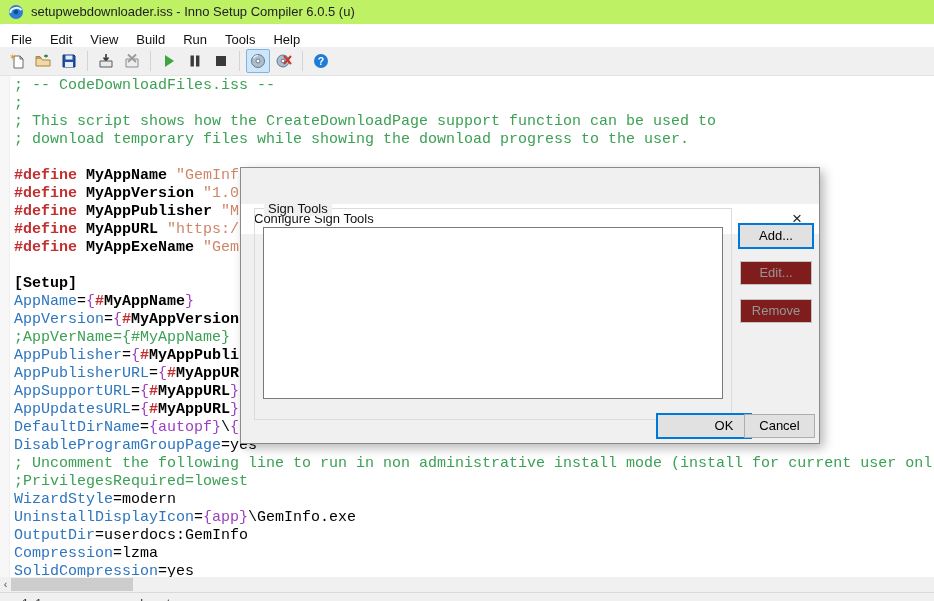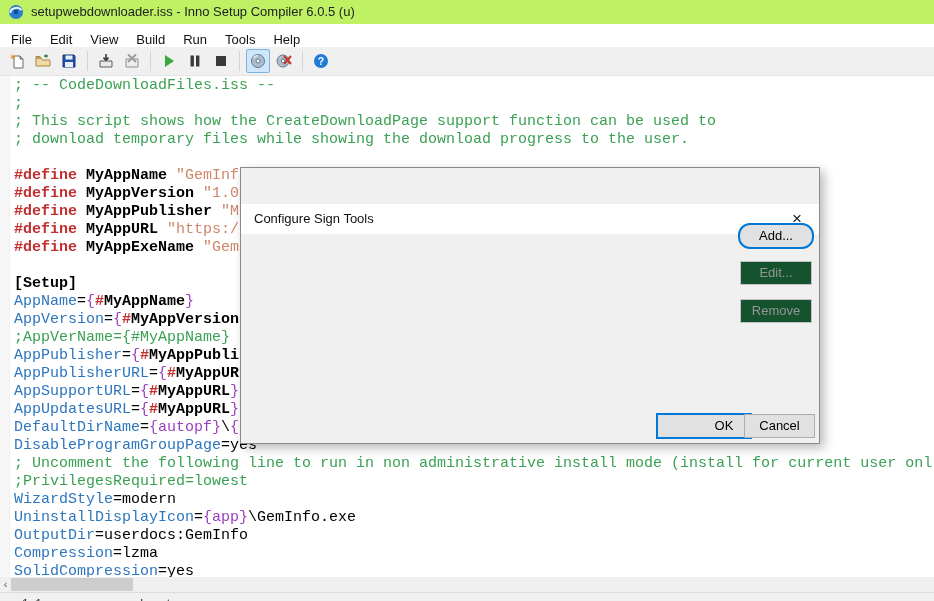--- a/index.html
+++ b/index.html
@@ -64,22 +64,22 @@
                font-size:17px; line-height:24px; color:#222; }
   .groupbox { position:absolute; left:13px; top:40px; width:478px; height:212px;
               border:1px solid #DCDCDC; }
   .groupbox-label { position:absolute; left:9px; top:-8px; background:#F0F0F0; padding:0 4px;
                     font-size:13px; color:#111; }
   .sign-list { position:absolute; left:8px; top:18px; width:460px; height:172px;
                background:#fff; border:1px solid #7A7A7A; }
   .btn { position:absolute; font-size:13px; color:#000; background:#E1E1E1;
          border:1px solid #ADADAD; text-align:center; }
   .btn.focused { border:2px solid #0078D7; }
-  .btn.disabled { background:#14532d; border:1px solid #C3C3C3; color:#969696; }
-  .btn-add    { left:497px; top:55px;  width:76px; height:26px; line-height:22px;border-radius:12px; }
+  .btn.disabled { background:#7f1d1d; border:1px solid #C3C3C3; color:#969696; }
+  .btn-add    { left:497px; top:55px;  width:76px; height:26px; line-height:22px; }
   .btn-edit   { left:499px; top:93px;  width:72px; height:24px; line-height:22px; }
   .btn-remove { left:499px; top:131px; width:72px; height:24px; line-height:22px; }
   .btn-ok     { left:415px; top:245px; width:96px; height:26px; line-height:22px;padding-left:40px; }
   .btn-cancel { left:503px; top:246px; width:71px; height:24px; line-height:22px; }
 </style>
 </head>
 <body>
 
 <div class="titlebar">
   <span class="app-icon">
@@ -220,18 +220,22 @@
 <div class="statusbar">
   <span class="caret-pos">1: 1</span>
   <span class="insert-mode">Insert</span>
 </div>
 
 <div class="dialog">
   <div class="dlg-titlebar">
     <span class="dlg-title">Configure Sign Tools</span>
     <span class="dlg-close">×</span>
   </div>
+  <div class="groupbox">
+    <span class="groupbox-label">Sign Tools</span>
+    <div class="sign-list"></div>
+  </div>
   <div class="btn focused btn-add">Add...</div>
   <div class="btn disabled btn-edit">Edit...</div>
   <div class="btn disabled btn-remove">Remove</div>
   <div class="btn focused btn-ok">OK</div>
   <div class="btn btn-cancel">Cancel</div>
 </div>
 
 </body></html>

